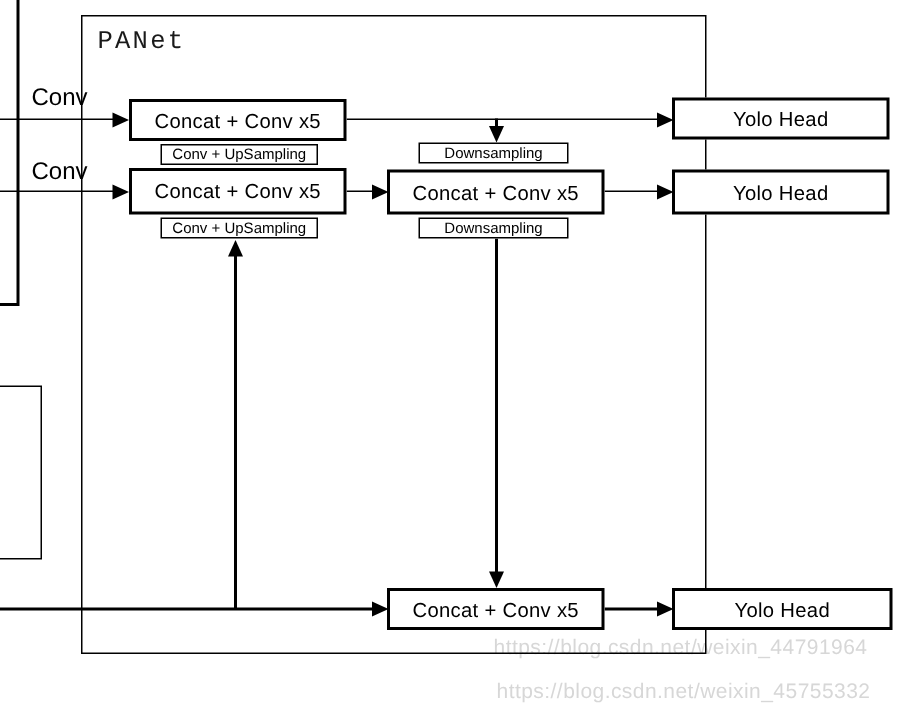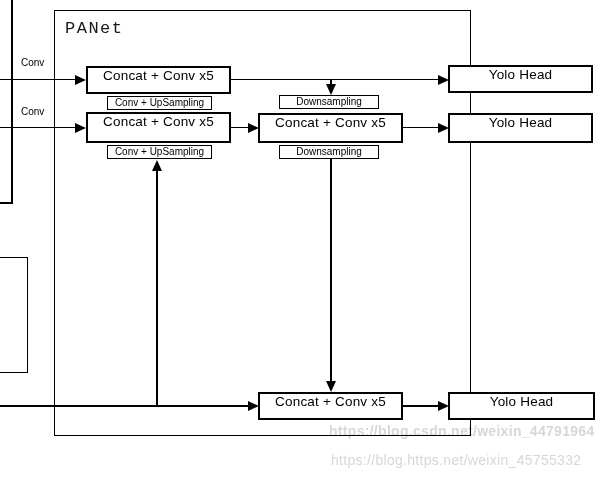--- a/index.html
+++ b/index.html
@@ -22,47 +22,47 @@
   
   .pbox{
     position:absolute; background:var(--box-fill,#fff);
     border:2px solid var(--line,#000); box-sizing:border-box; z-index:1;
   }
   .pbox.thin{border-width:1.5px;}
   
   .node{
     position:absolute; background:var(--box-fill,#fff);
     border:2px solid var(--line,#000); box-sizing:border-box;
-    display:flex; align-items:flex-start; justify-content:center;
+    display:flex; align-items:center; justify-content:center;
     font-size:13.5px; letter-spacing:0.2px; z-index:3; white-space:nowrap;
   }
   .node.small{border-width:1.5px; font-size:10px; letter-spacing:0;}
   
   .hl{position:absolute; height:1.5px; background:var(--line,#000); z-index:2;}
   .vl{position:absolute; width:1.5px;  background:var(--line,#000); z-index:2;}
   
   .ah{position:absolute; width:0; height:0; z-index:4;}
   .ah.r{border-top:5px solid transparent; border-bottom:5px solid transparent; border-left:11px solid var(--line,#000);}
   .ah.d{border-left:5px solid transparent; border-right:5px solid transparent; border-top:11px solid var(--line,#000);}
   .ah.u{border-left:5px solid transparent; border-right:5px solid transparent; border-bottom:11px solid var(--line,#000);}
   
-  .convlbl{position:absolute; font-size:10px; z-index:2;}
+  .convlbl{position:absolute; font-size:16px; z-index:2;}
   
   .wm{
     position:absolute; font-size:14px; letter-spacing:0.3px;
     color:var(--watermark,#d7d7d7); z-index:1; white-space:nowrap;
   }
 </style>
 </head>
 <body>
 
 <div class="stage">
 
-  <div class="wm" style="left:329px; top:423px;font-weight:bold;">https://blog.csdn.net/weixin_44791964</div>
-  <div class="wm" style="left:331px; top:452px;">https://blog.https.net/weixin_45755332</div>
+  <div class="wm" style="left:329px; top:423px;">https://blog.csdn.net/weixin_44791964</div>
+  <div class="wm" style="left:331px; top:452px;">https://blog.csdn.net/weixin_45755332</div>
 
   <div class="panet">
     <div class="panet-title">PANet</div>
   </div>
 
   <div class="pbox" style="left:-20px; top:-20px; width:33px; height:224px;"></div>
   <div class="pbox thin" style="left:-20px; top:257px; width:48px; height:116px;">
     
   </div>
 

